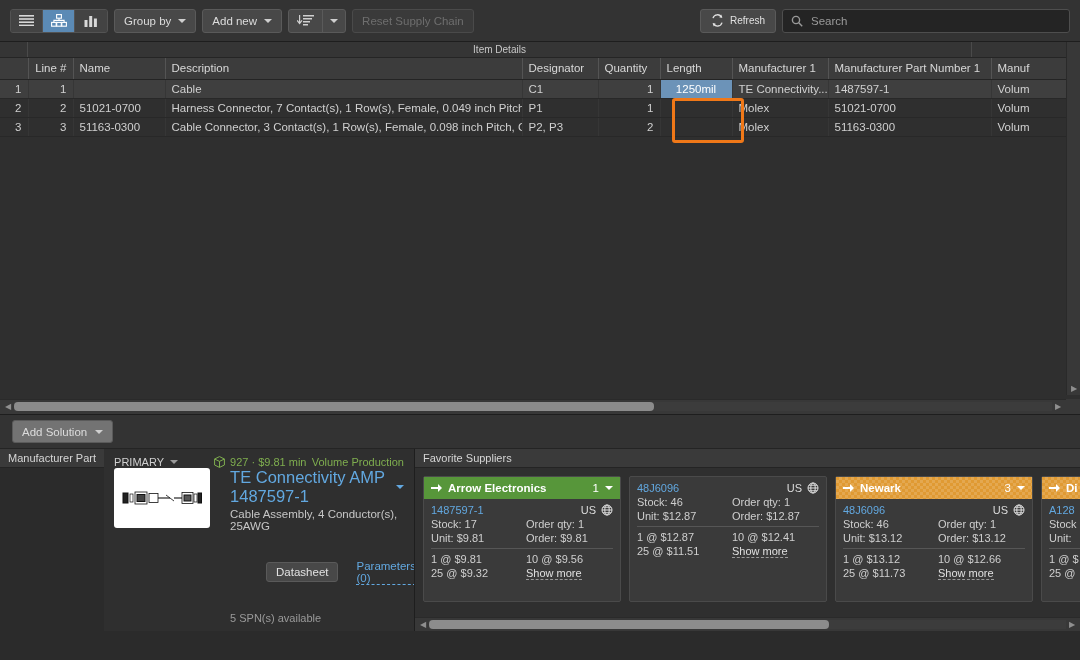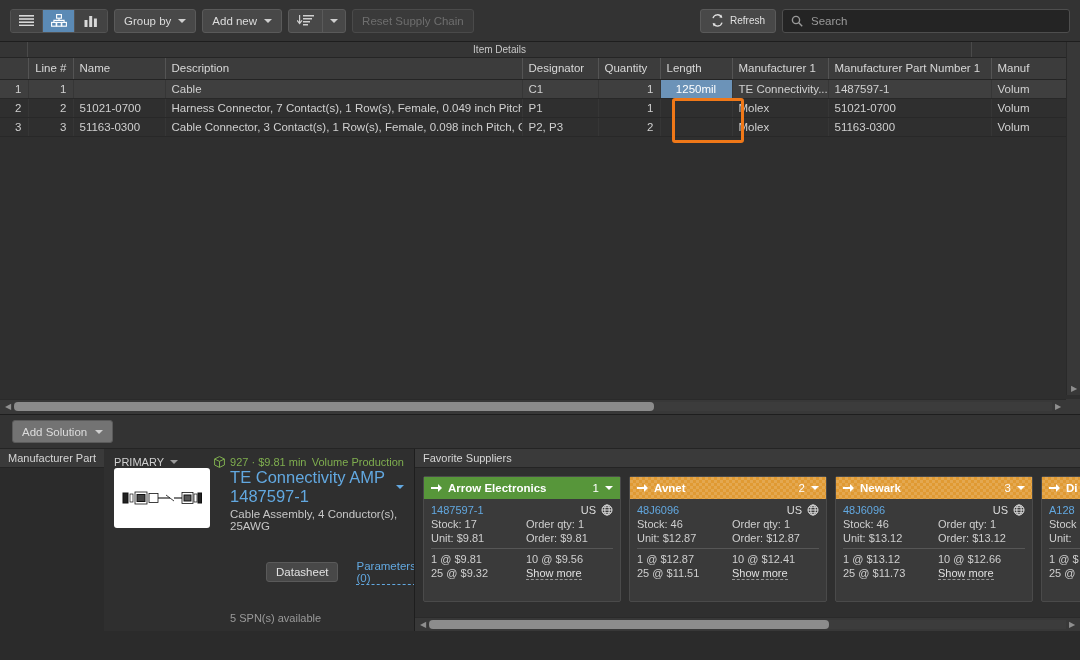--- a/index.html
+++ b/index.html
@@ -573,33 +573,20 @@
             <span class="c2">10 @ $9.56</span>
           </div>
           <div class="cb-row">
             <span class="c1">25 @ $9.32</span>
             <span class="c2"><span class="showmore">Show more</span></span>
           </div>
         </div>
       </div>
 
       <div class="card">
-        <div class="card-head orange">
-          <span>
-            <svg width="11" height="10" viewBox="0 0 11 10">
-                <g fill="#ffffff">
-              <rect x="0" y="4" width="7" height="2"></rect>
-                  <path d="M7 1 L11 5 L7 9 Z"></path>
-            </g>
-              </svg>
-          </span>
-          <span class="ch-name">Avnet</span>
-          <span class="ch-num">2</span>
-          <span class="caret" style="border-top-color:#ffffff;"></span>
-        </div>
         <div class="card-body">
           <div class="cb-row">
             <span class="sku">48J6096</span>
             <span class="country">
               <span>US</span>
               <span>
                 <svg width="12" height="12" viewBox="0 0 12 12">
                     <g fill="none" stroke="#e0e0e0" stroke-width="1">
                   <circle cx="6" cy="6" r="5"></circle>
                       <ellipse cx="6" cy="6" rx="2.2" ry="5"></ellipse>

